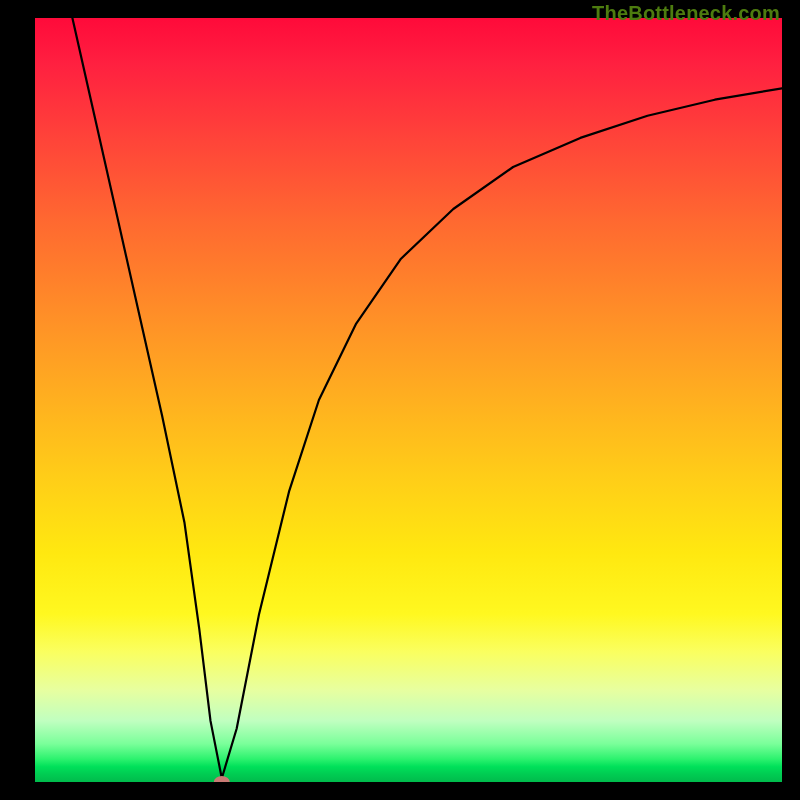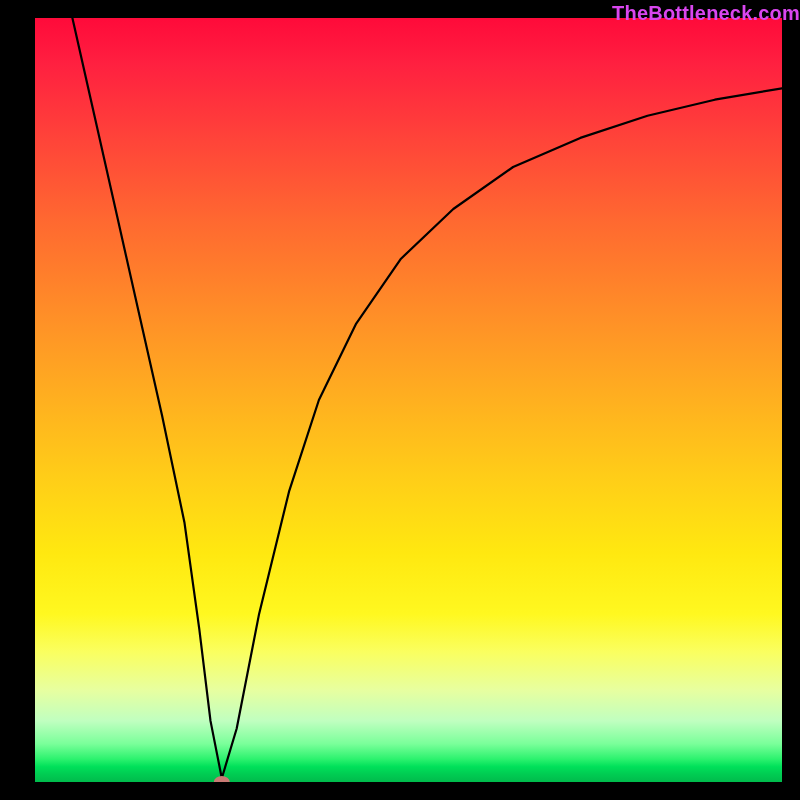--- a/index.html
+++ b/index.html
@@ -48,22 +48,22 @@
   .curve-svg {
     position: absolute;
     left: 0;
     top: 0;
     width: 100%;
     height: 100%;
   }
   .watermark {
     position: absolute;
     top: 2px;
-    right: 0;
-    color: #d946ef;
+    right: 20px;
+    color: #4d7c0f;
     font-size: 20px;
     font-weight: 600;
     letter-spacing: 0.2px;
     user-select: none;
   }
 </style>
 </head>
 <body>
 <div class="frame">
 

